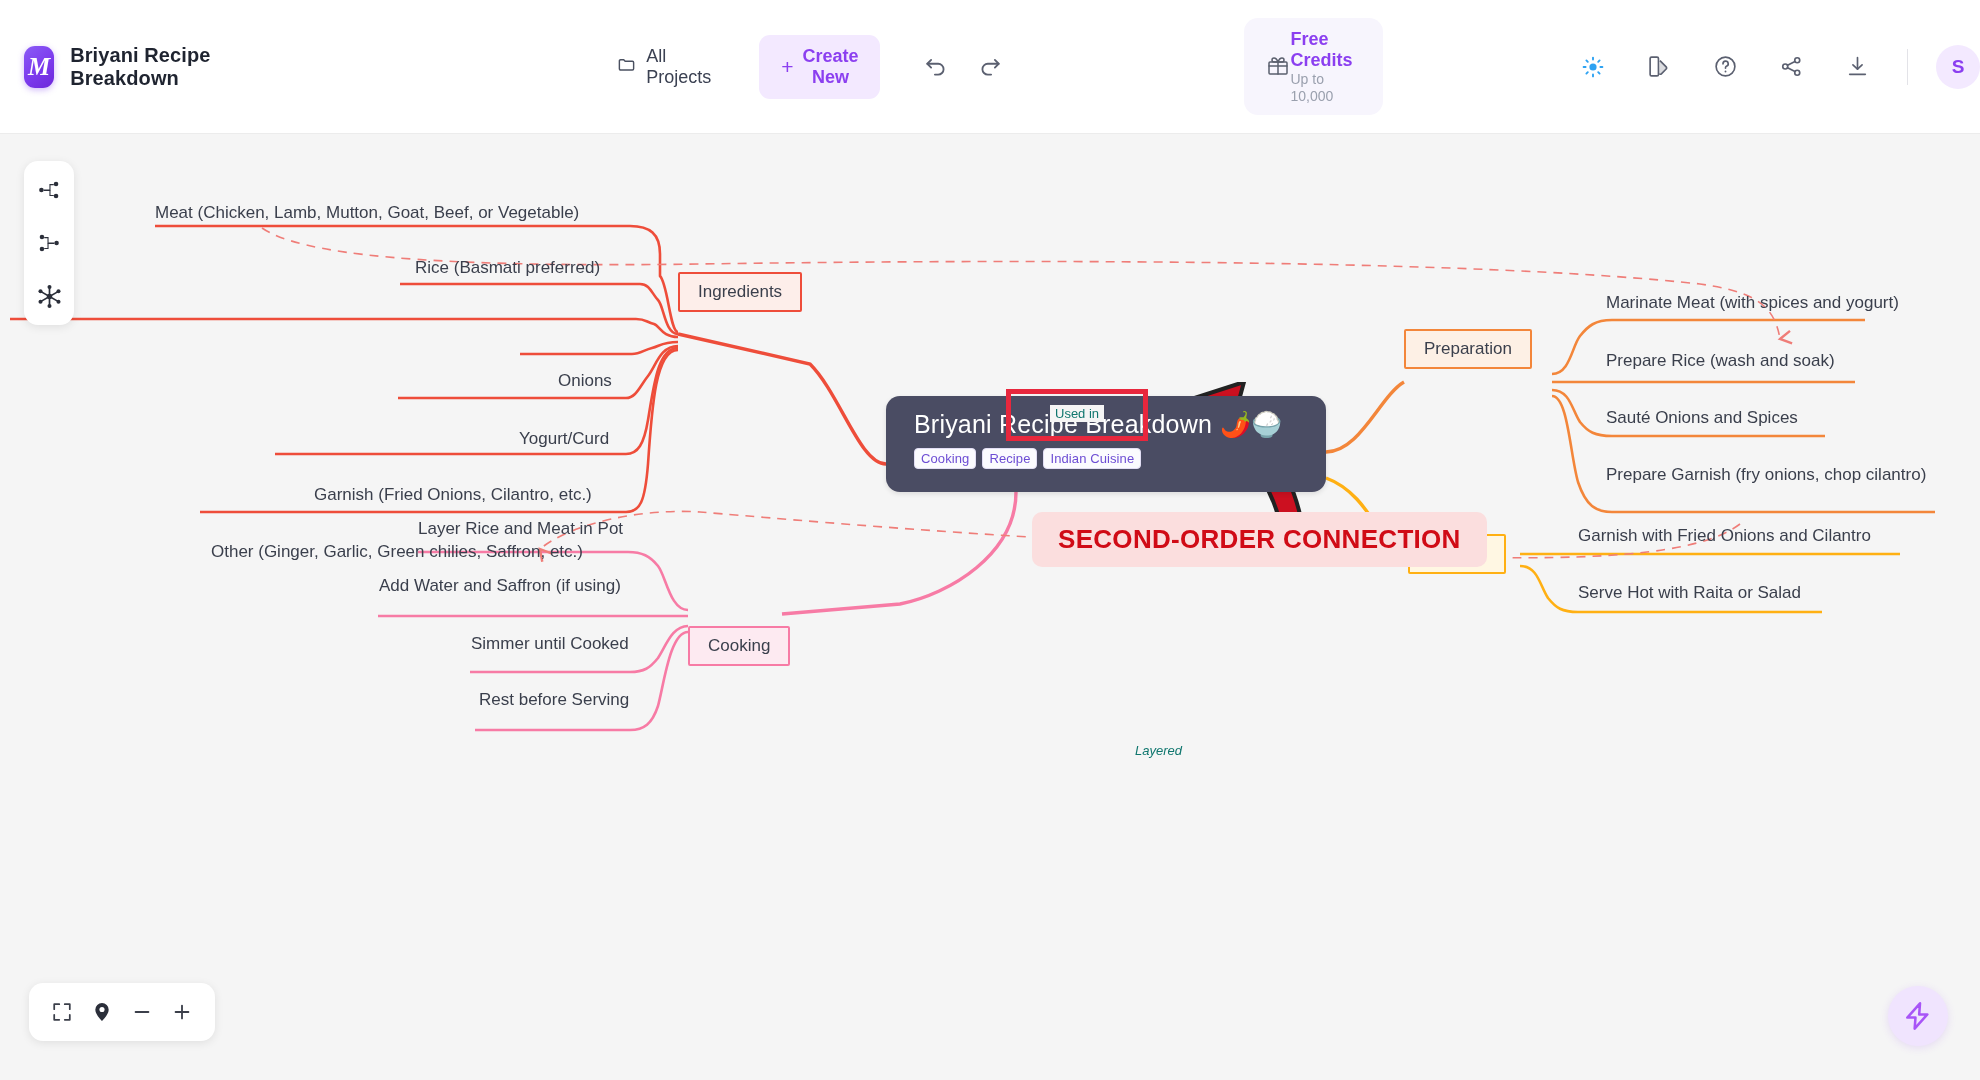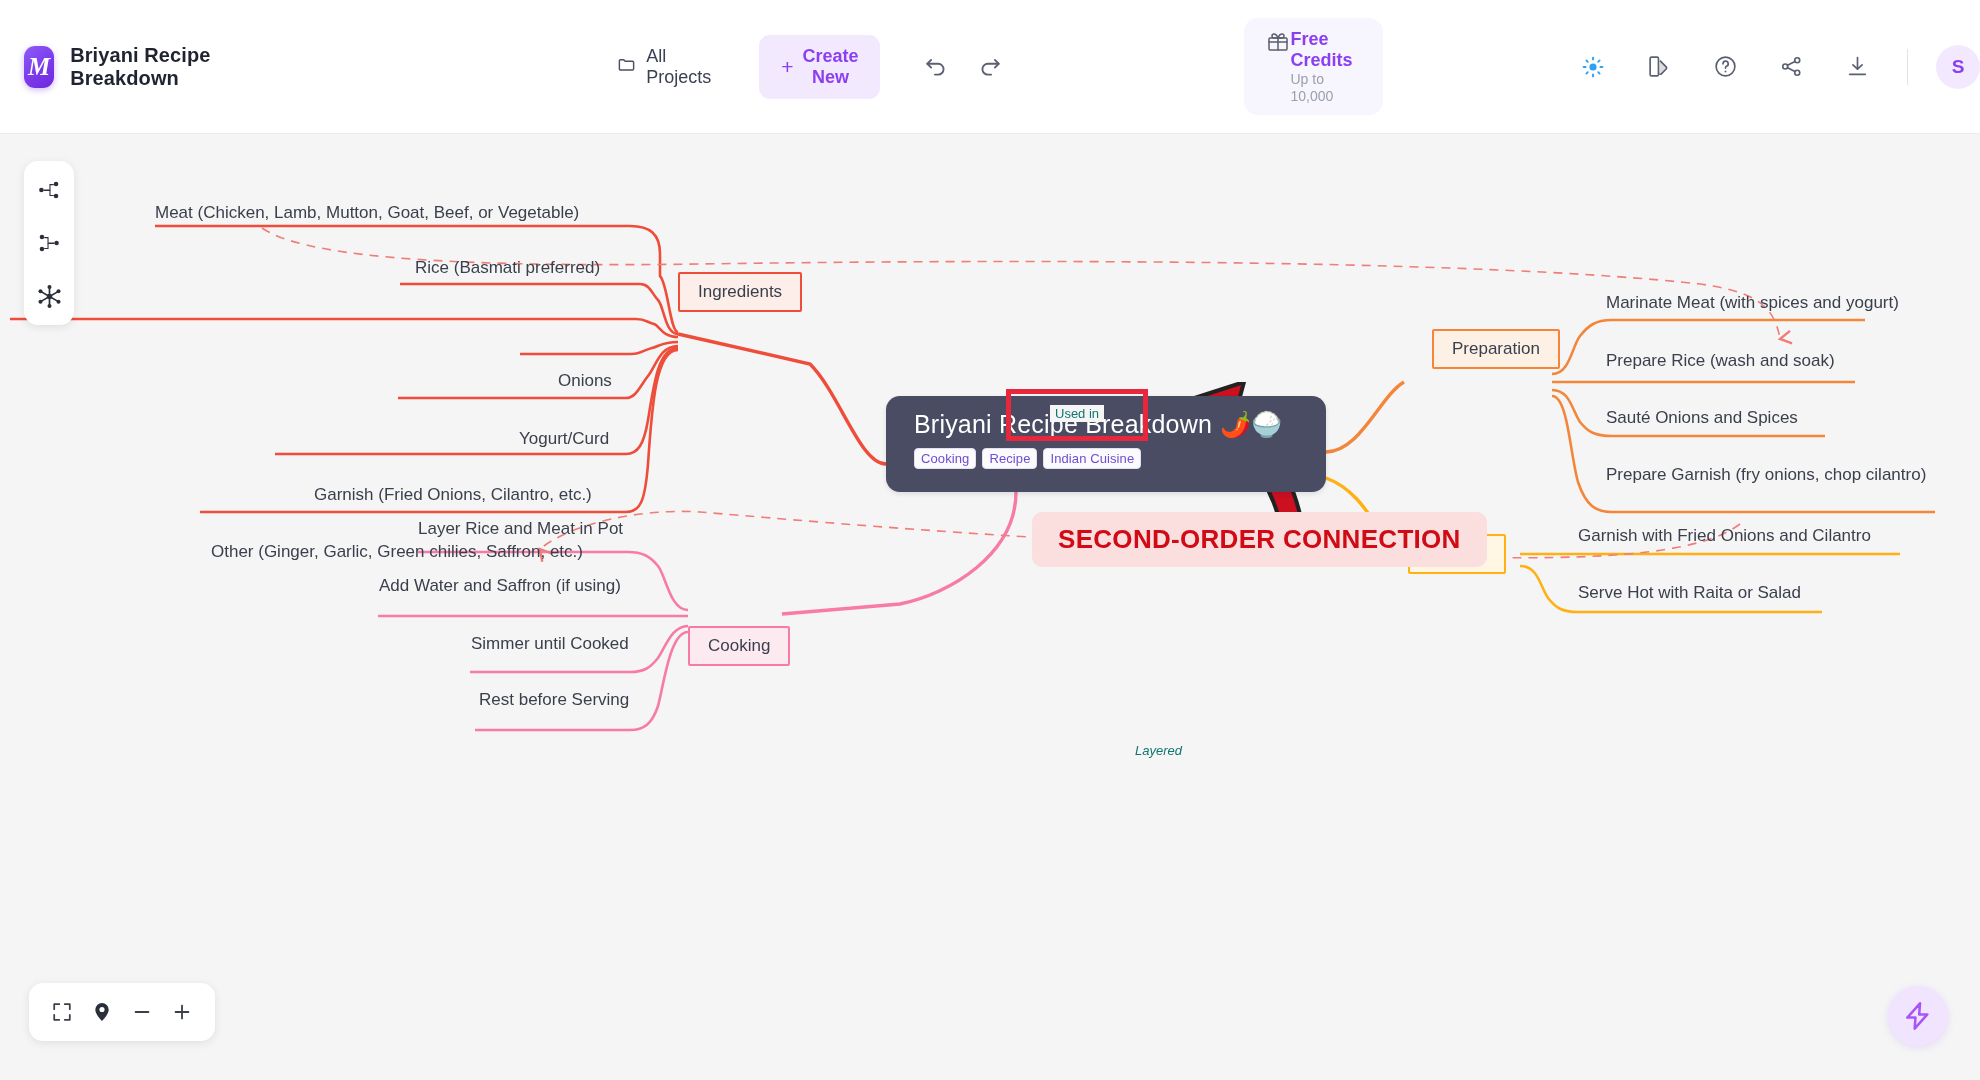--- a/index.html
+++ b/index.html
@@ -41,21 +41,21 @@
     margin-left: 24px;
   }
   .create-new .plus { font-size: 21px; line-height: 1; font-weight: 400;}
   .icon-btn {
     width: 44px; height: 44px; border-radius: 8px; background: none; border: none;
     display: flex; align-items: center; justify-content: center; cursor: pointer;
   }
   .undo-redo { display: flex; align-items: center; gap: 10px; margin-left: 22px; }
 
   .credits {
-    display: flex; align-items: flex-start; 
+    display: flex; align-items: center; 
     background: #f7f5fd; border-radius: 14px; padding: 11px 22px;
     margin-left: 232px; cursor: pointer;
   }
   .credits-text { display: flex; flex-direction: column; line-height: 1.18; }
   .credits-title { font-size: 18px; font-weight: 700; color: #8b3ff0; }
   .credits-sub { font-size: 14px; color: #9aa0ae; }
 
   .right-tools { display: flex; align-items: center; gap: 22px; margin-left: 188px; }
   .divider-v { width: 1px; height: 36px; background: #e3e3e8; margin: 0 6px; }
   .avatar {
@@ -103,21 +103,21 @@
     background: #fbfbfe; color: #6d4dd4; font-size: 13px;
     padding: 2px 6px; border-radius: 4px; border: 1px solid #e2def4;
     font-weight: 400; letter-spacing:.1px;
   }
 
   .branch {
     position: absolute; border-radius: 2px; padding: 8px 18px;
     font-size: 17px; color: #3a3f4c; cursor: pointer; white-space: nowrap;
   }
   .branch-ingredients { background:#fdeeea; border:2px solid #ee4d3a; left:678px; top:138px; }
-  .branch-preparation { background:#fdf0e5; border:2px solid #f3863a; left:1404px; top:195px;margin-left:28px; }
+  .branch-preparation { background:#fdf0e5; border:2px solid #f3863a; left:1404px; top:195px; }
   .branch-serving     { background:#fff7e3; border:2px solid #ffb013; left:1408px; top:400px; }
   .branch-cooking     { background:#fdeaf1; border:2px solid #f77ba5; left:688px; top:492px; }
 
   .leaf {
     position: absolute; font-size: 17px; color: #3a3f4c;
     white-space: nowrap; cursor: pointer; line-height: 1.1;
   }
 
   .edge-label {
     position: absolute; font-size: 13px; color: #0f766e;

